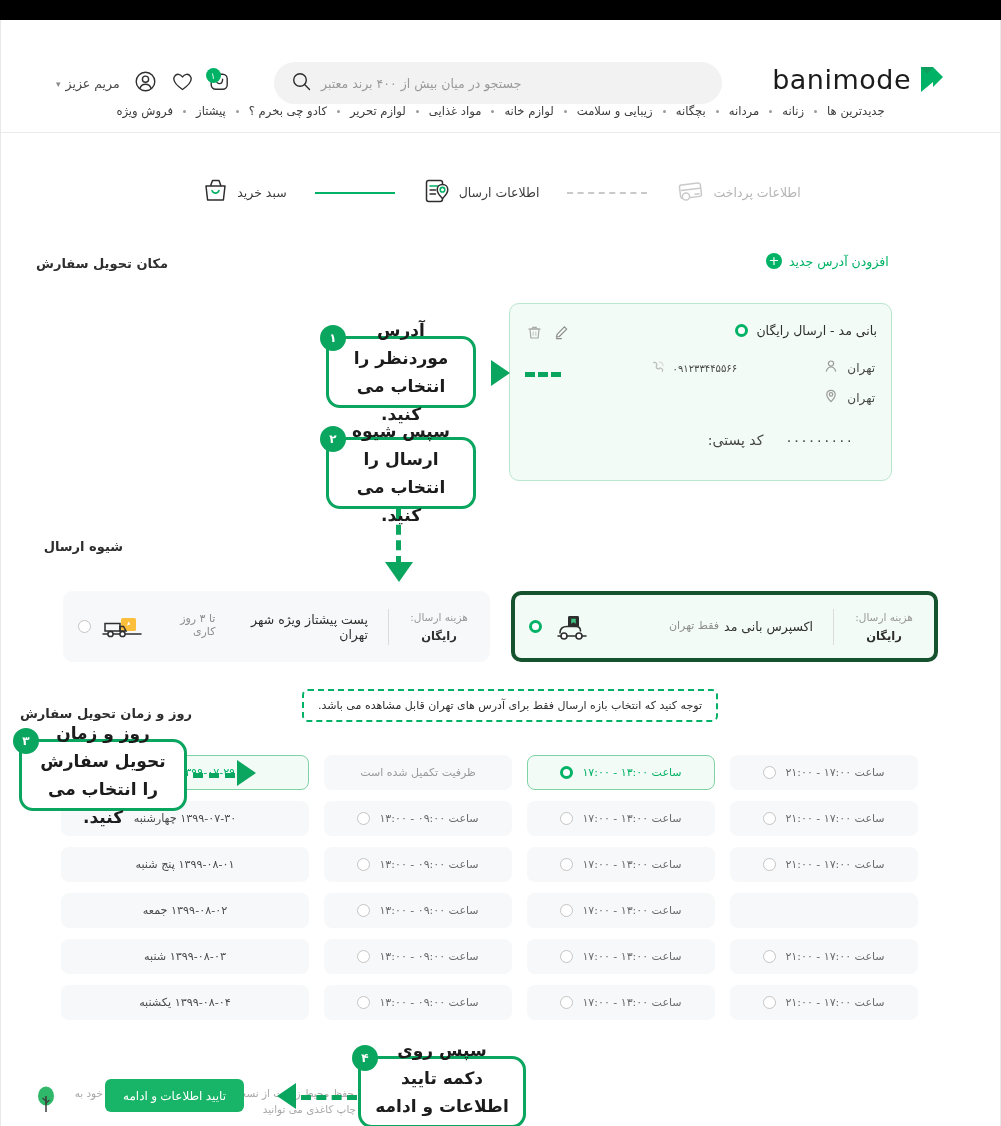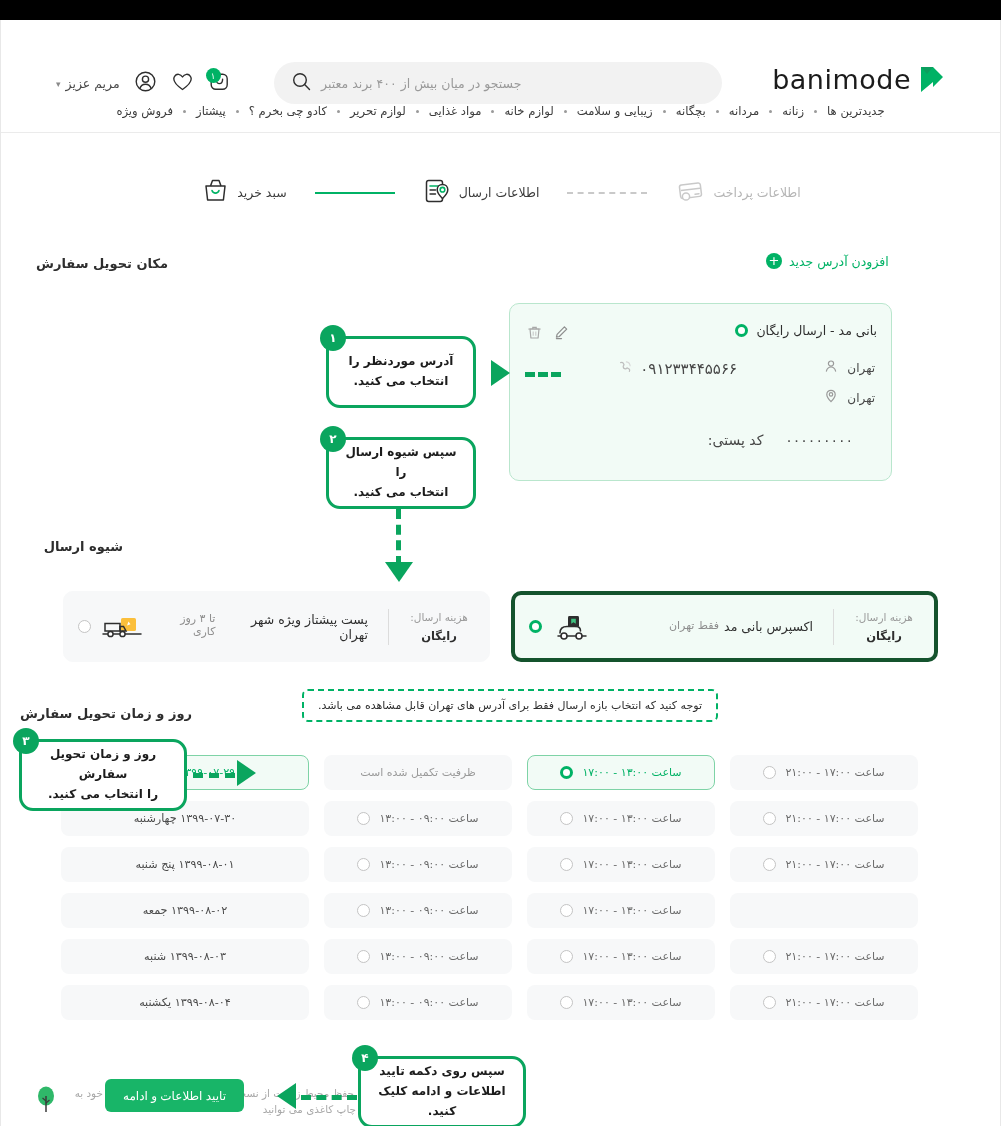--- a/index.html
+++ b/index.html
@@ -62,21 +62,21 @@
   
   .addr-card { position:absolute; right:108px; top:283px; width:383px; height:178px;
                background:#f2fbf6; border:1px solid #b9e6cd; border-radius:10px; }
   .addr-title { position:absolute; right:14px; top:19px; display:flex; flex-direction:row-reverse;
                 align-items:center; gap:8px; }
   .radio-on { width:13px; height:13px; border-radius:50%; border:3.5px solid #00b265; background:#fff; }
   .addr-title-txt { font-size:12.5px; color:#2e2e2e; }
   .addr-line { position:absolute; right:16px; display:flex; flex-direction:row-reverse;
                align-items:center; gap:9px; font-size:12px; color:#474747; }
   .addr-phone { position:absolute; right:154px; top:56px; display:flex; flex-direction:row-reverse;
-                align-items:center; gap:8px; font-size:15px; color:#474747; }
+                align-items:center; gap:8px; font-size:10px; color:#474747; }
   .addr-postal { position:absolute; right:38px; top:128px; font-size:14px; color:#474747;
                  display:flex; flex-direction:row-reverse; gap:22px; }
   .addr-actions { position:absolute; left:17px; top:21px; display:flex; flex-direction:row; gap:12px; }
 
   
   .ship-card { position:absolute; height:71px; width:427px; border-radius:10px;
                display:flex; flex-direction:row-reverse; align-items:center; padding:0 14px; }
   .ship-card.sel { background:#f2fbf6; border:4px solid #14532d; }
   .ship-card.un  { background:#f7f8f9; border:1px solid #f7f8f9; }
   .radio-off { width:13px; height:13px; border-radius:50%; border:1px solid #c4c4c4; background:#fff; flex:none; }
@@ -113,21 +113,21 @@
          display:flex; flex-direction:row-reverse; align-items:center; gap:8px; }
   .eco-txt { font-size:10.4px; color:#a8a8a8; line-height:1.5; text-align:right; }
   .confirm-btn { position:absolute; right:auto; left:104px; top:1059px; width:139px; height:33px;
                  background:#18b568; border-radius:6px; color:#fff; font-size:12px;
                  display:flex; align-items:center; justify-content:center; cursor:pointer; border:none; }
 
   
   .callout { position:absolute; background:#fff; border:3.5px solid #0aa55e; border-radius:14px;
              display:flex; flex-direction:column; align-items:center; justify-content:center;
              text-align:center; padding:8px 14px; z-index:5; }
-  .callout .ctext { font-size:12px; color:#1c1c1c; font-weight:bold; line-height:1.65; }
+  .callout .ctext { font-size:17px; color:#1c1c1c; font-weight:bold; line-height:1.65; }
   .cnum { position:absolute; width:26px; height:26px; border-radius:50%; background:#0aa55e;
           color:#fff; font-size:12px; display:flex; align-items:center; justify-content:center;
           top:-14px; left:-9px; z-index:6; font-weight:bold; }
   .dash-h { position:absolute; height:0; border-top:5px dashed #0aa55e; z-index:4; }
   .dash-v { position:absolute; width:0; border-left:5px dashed #0aa55e; z-index:4; }
   .tri-right { position:absolute; width:0; height:0; border-top:13px solid transparent;
                border-bottom:13px solid transparent; border-right:19px solid #0aa55e; z-index:5; }
   .tri-down { position:absolute; width:0; height:0; border-left:14px solid transparent;
               border-right:14px solid transparent; border-top:20px solid #0aa55e; z-index:5; }
 </style>

